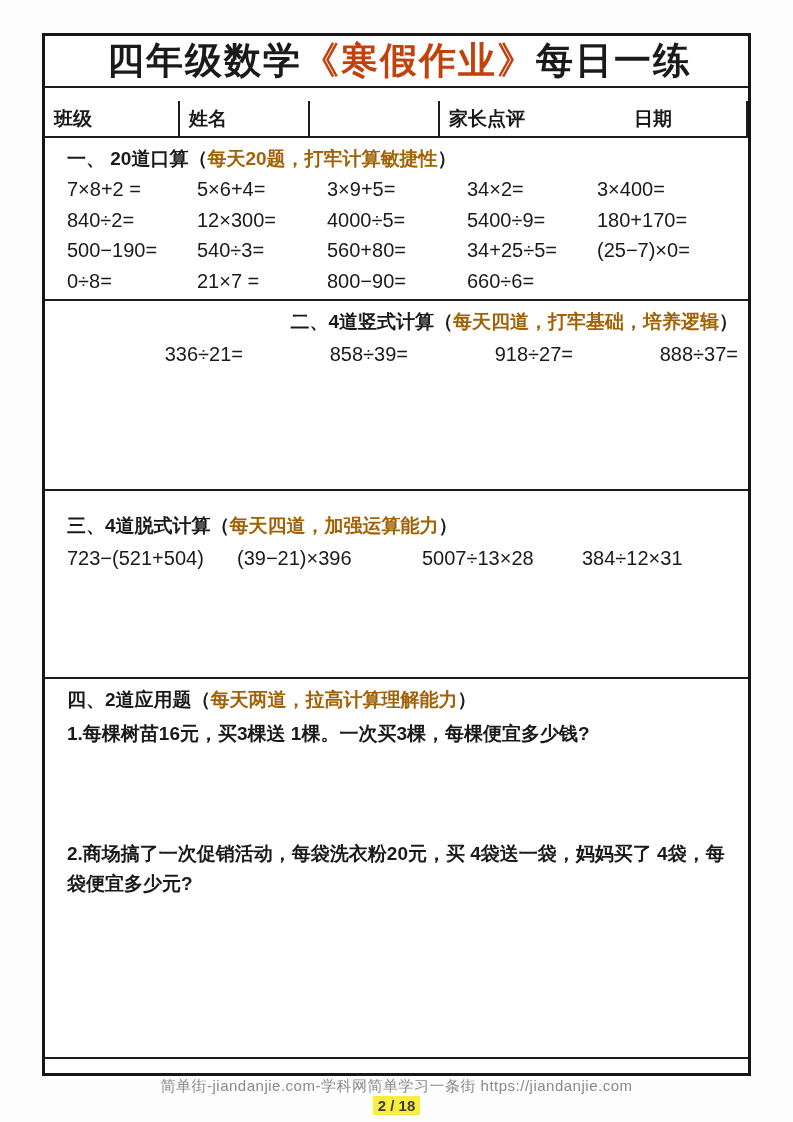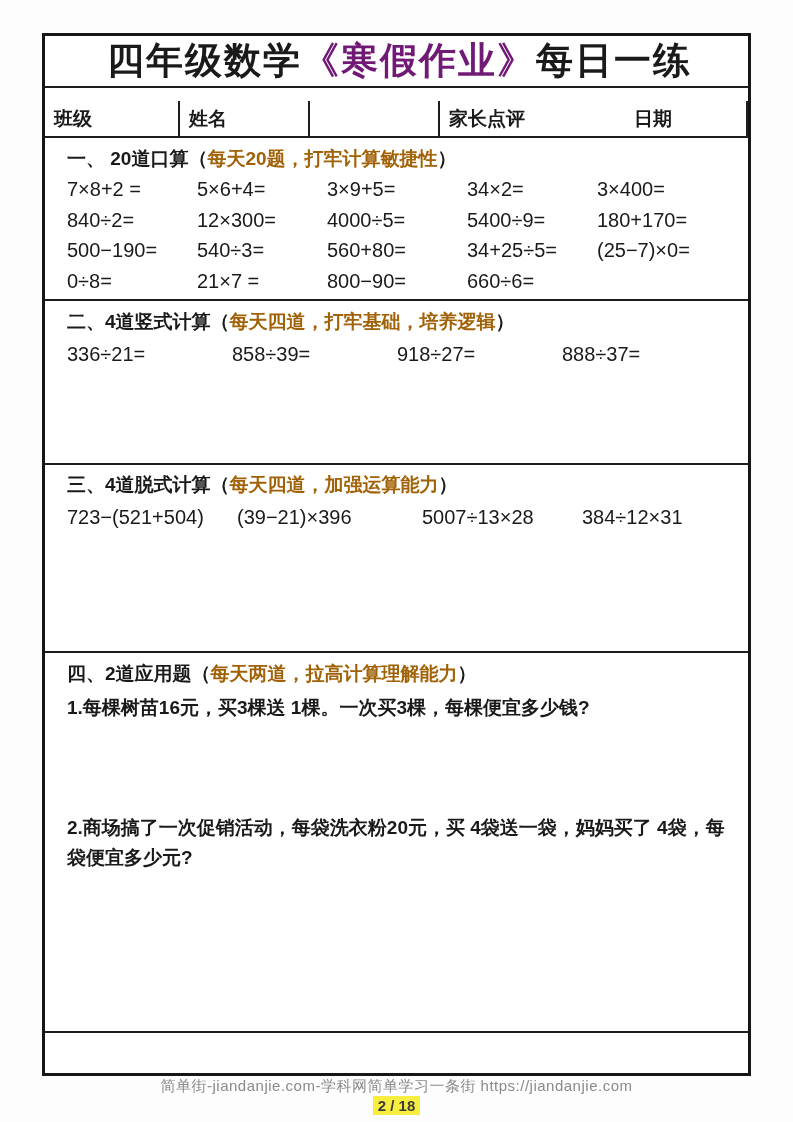--- a/index.html
+++ b/index.html
@@ -21,36 +21,36 @@
 
   
   .title-row {
     height: 52px; border-bottom: 2px solid #1d1d1d;
     display: flex; align-items: center; justify-content: center;
     font-family: "DejaVu Serif", "Liberation Serif", serif;
     font-size: 37px; font-weight: 900; letter-spacing: 2px;
     white-space: nowrap;
     padding-left: 6px;
   }
-  .title-accent { color: #701a75; }
+  .title-accent { color: #c2410c; }
 
   
   .info-row { height: 37px; border-bottom: 2px solid #1d1d1d; display: flex; font-size: 19px; font-weight: bold; margin-top: 13px; }
   .info-cell { border-right: 2px solid #1d1d1d; display: flex; align-items: center; padding-left: 9px; }
   .info-cell.c1 { width: 135px; }
   .info-cell.c2 { width: 130px; }
   .info-cell.c3 { width: 130px; }
   .info-cell.c4 { width: 123px; }
   .info-cell.c5 { flex: 1; border-right: none; }
 
   
   .section { border-bottom: 2px solid #1d1d1d; padding: 6px 10px 0 22px; display: flex; flex-direction: column; }
   .sec1 { height: 163px; }
-  .sec2 { height: 164px; }
-  .sec3 { height: 188px; padding-top: 5px; }
+  .sec2 { height: 190px; align-items: flex-end; }
+  .sec3 { height: 188px; padding-top: 20px; }
   .sec4 { height: 380px; }
   .sec-head { font-size: 19px; font-weight: bold; height: 30px; line-height: 30px; white-space: nowrap; }
   .tip { color: #a16207; }
 
   .grid5 { display: grid; grid-template-columns: 130px 130px 140px 130px 1fr; font-size: 20px; }
   .grid5 span { line-height: 30.5px; white-space: nowrap; }
 
   .grid4 { display: grid; font-size: 20px; margin-top: 2px; }
   .grid4 span { line-height: 30px; white-space: nowrap; }
   .grid4.a { grid-template-columns: 165px 165px 165px 1fr; }

